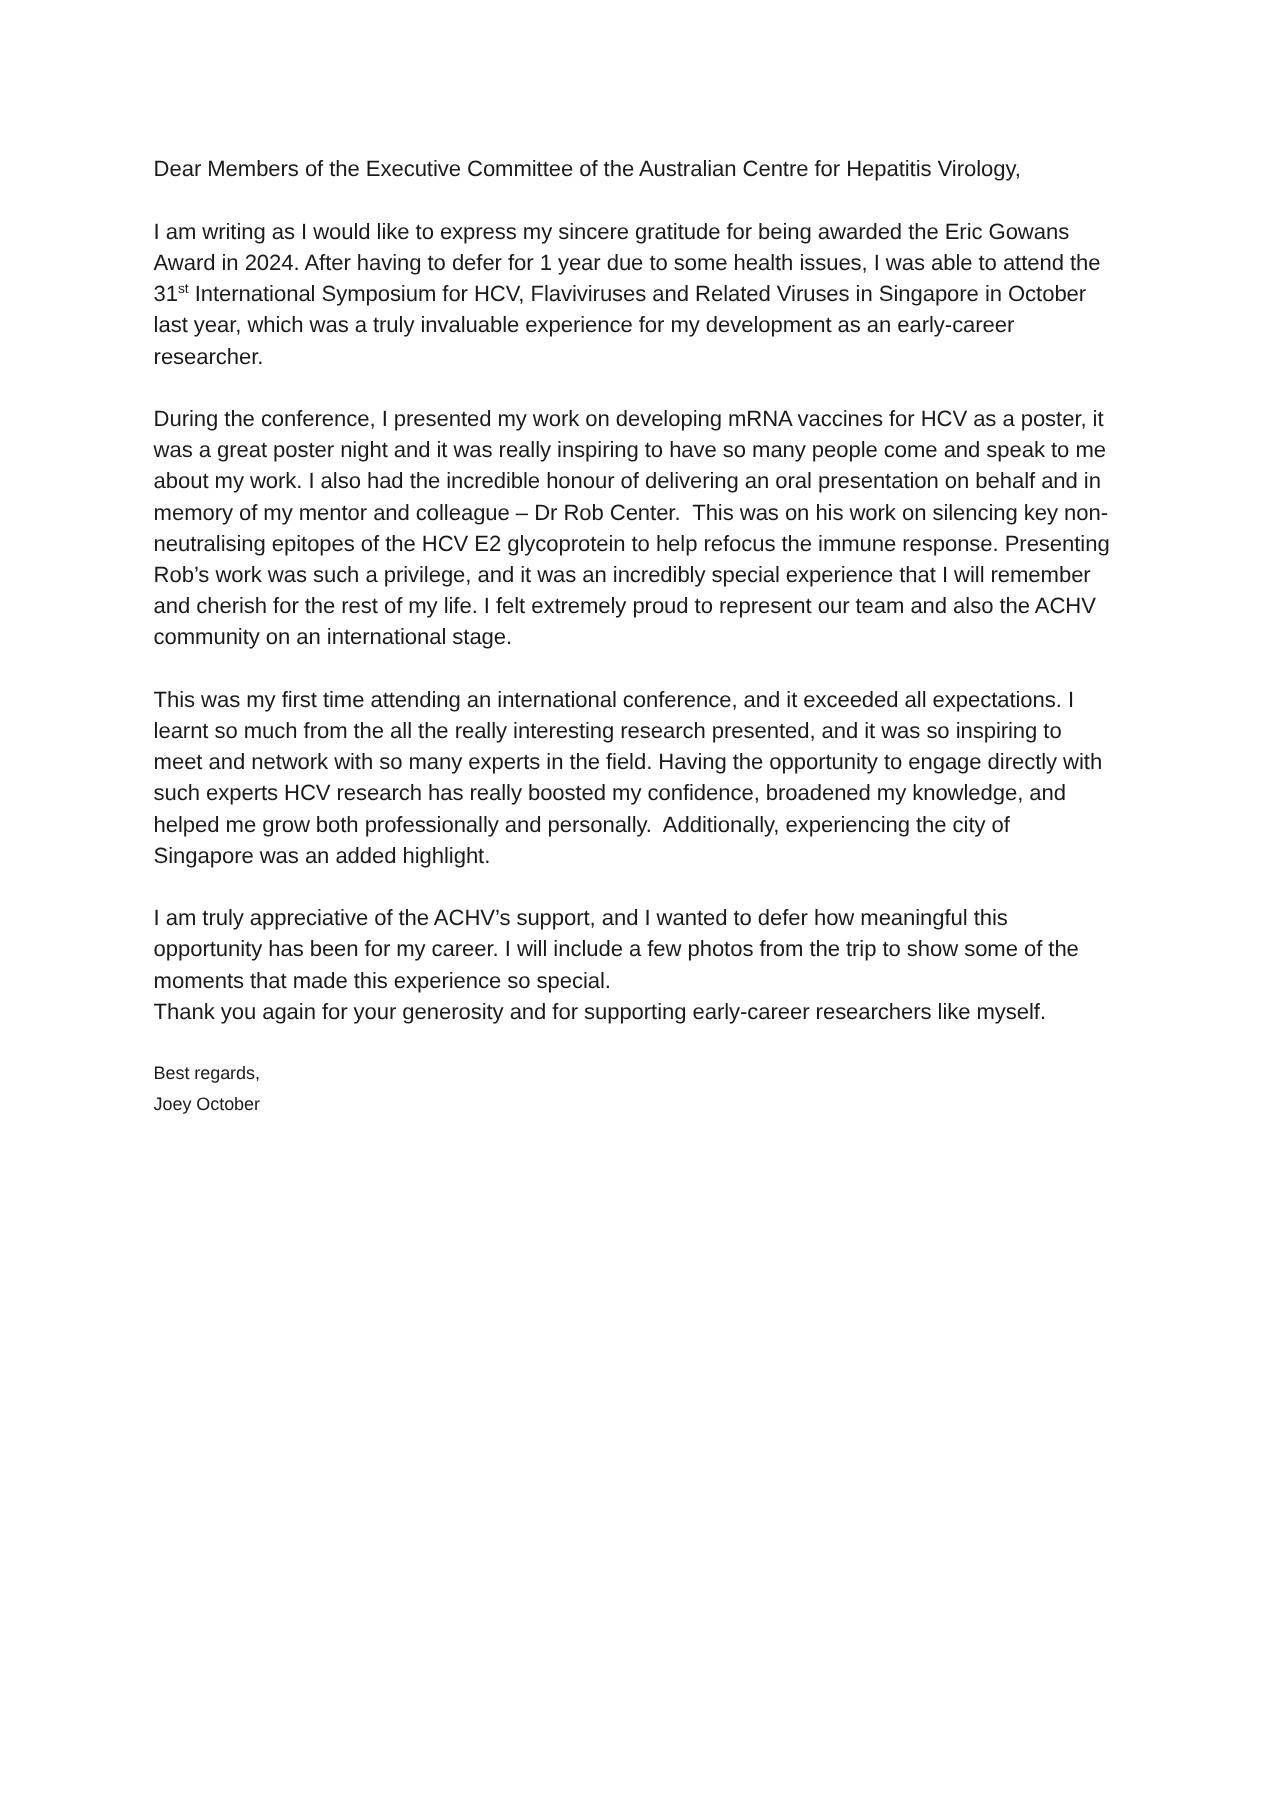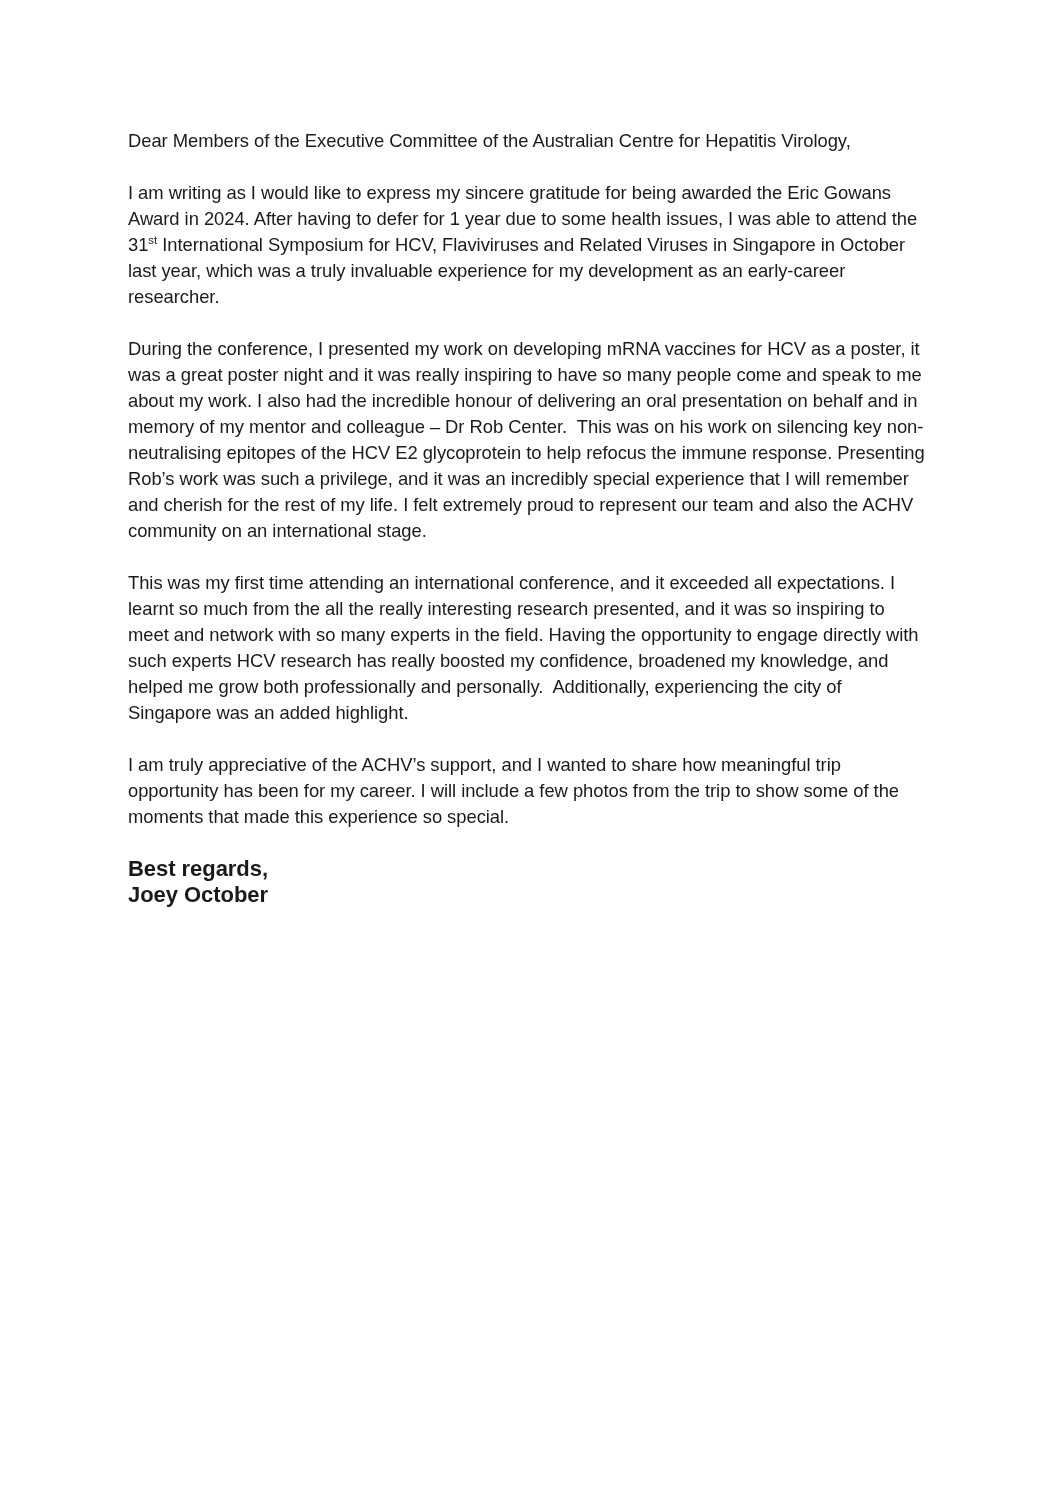--- a/index.html
+++ b/index.html
@@ -44,25 +44,24 @@
   .para.tight {
     margin-bottom: 0;
   }
   .salutation {
     margin-bottom: 26px;
   }
   .signoff-block {
     margin-top: 26px;
   }
   .signoff-line {
-    font-size: 22px;
+    font-size: 15px;
     line-height: 26px;
     letter-spacing: -0.05px;
     color: #1a1a1a;
-    font-weight: bold;
   }
   sup.ordinal {
     font-size: 0.62em;
     vertical-align: super;
     line-height: 0;
     letter-spacing: 0;
   }
 </style>
 </head>
 <body>
@@ -71,22 +70,23 @@
   <div class="letter-body">
 
     <p class="para salutation">Dear Members of the Executive Committee of the Australian Centre for Hepatitis Virology,</p>
 
     <p class="para"><span>I am writing as I would like to express my sincere gratitude for being awarded the Eric Gowans Award in 2024. After having to defer for 1 year due to some health issues, I was able to attend the 31</span><sup class="ordinal">st</sup><span> International Symposium for HCV, Flaviviruses and Related Viruses in Singapore in October last year, which was a truly invaluable experience for my development as an early-career researcher.</span></p>
 
     <p class="para">During the conference, I presented my work on developing mRNA vaccines for HCV as a poster, it was a great poster night and it was really inspiring to have so many people come and speak to me about my work. I also had the incredible honour of delivering an oral presentation on behalf and in memory of my mentor and colleague – Dr Rob Center.  This was on his work on silencing key non-neutralising epitopes of the HCV E2 glycoprotein to help refocus the immune response. Presenting Rob’s work was such a privilege, and it was an incredibly special experience that I will remember and cherish for the rest of my life. I felt extremely proud to represent our team and also the ACHV community on an international stage.</p>
 
     <p class="para">This was my first time attending an international conference, and it exceeded all expectations. I learnt so much from the all the really interesting research presented, and it was so inspiring to meet and network with so many experts in the field. Having the opportunity to engage directly with such experts HCV research has really boosted my confidence, broadened my knowledge, and helped me grow both professionally and personally.  Additionally, experiencing the city of Singapore was an added highlight.</p>
 
-    <p class="para tight">I am truly appreciative of the ACHV’s support, and I wanted to share how meaningful trip opportunity has been for my career. I will include a few photos from the trip to show some of the moments that made this experience so special.</p>
+    <p class="para tight">I am truly appreciative of the ACHV’s support, and I wanted to defer how meaningful this opportunity has been for my career. I will include a few photos from the trip to show some of the moments that made this experience so special.</p>
 
+    <p class="para">Thank you again for your generosity and for supporting early-career researchers like myself.</p>
 
     <div class="signoff-block">
       <div class="signoff-line">Best regards,</div>
       <div class="signoff-line">Joey October</div>
     </div>
 
   </div>
 </div>
 
 </body></html>

